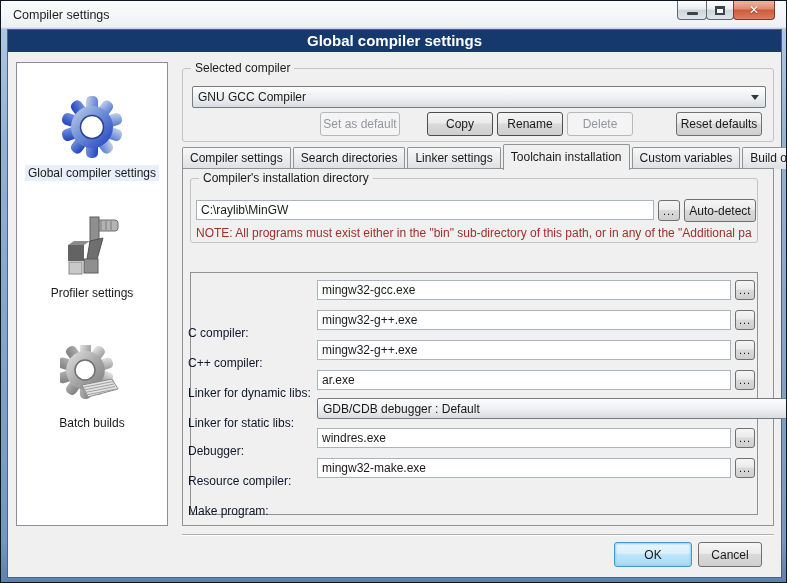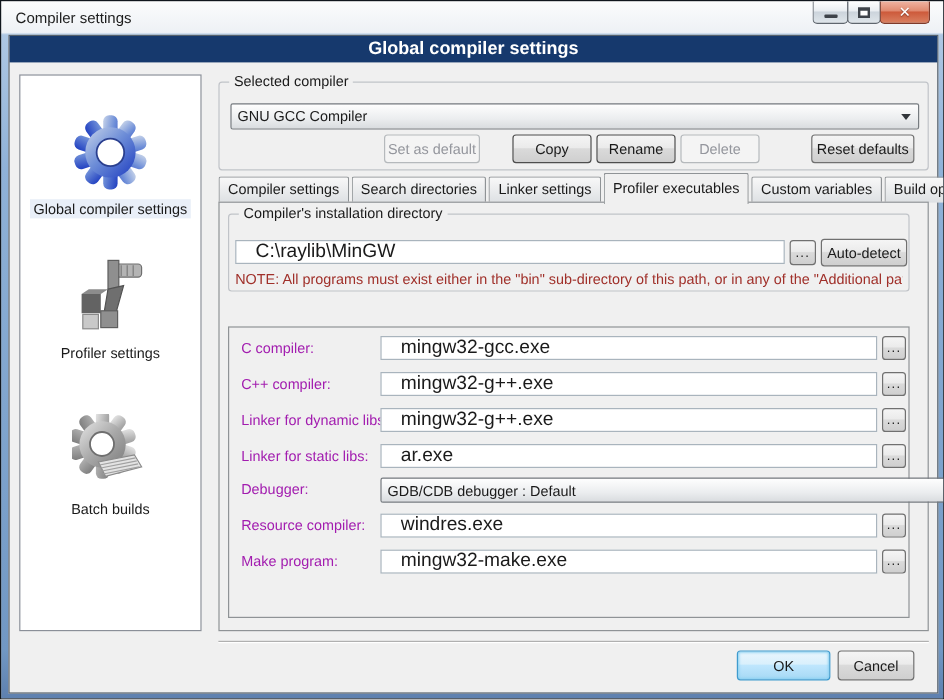--- a/index.html
+++ b/index.html
@@ -58,21 +58,21 @@
   }
   .btn.disabled{ background:#f4f4f4; border-color:#b5b9bc; color:#94969d; cursor:default;text-align:right; }
   .btn.default-focus{
     border-color:#3f9bce;
     background:linear-gradient(#eaf6fd,#d9f0fc 45%,#bee6fd 50%,#a7d9f5);
     box-shadow:inset 0 0 2px 1px #8cd2f2;
   }
   
   .tfield{
     position:absolute; border:1px solid #a9b4bd; background:#ffffff;
-    font-size:16px; color:#1a1a1a; padding:1px 16px;
+    font-size:12px; color:#1a1a1a; padding:1px 4px;
     font-family:"Liberation Sans","DejaVu Sans",sans-serif;
   }
   .combo{
     position:absolute; border:1px solid #767b80; border-radius:2px;
     background:linear-gradient(#fefefe,#ebedef 60%,#d9dcdf);
     font-size:12px; color:#1a1a1a; display:flex; align-items:center;
     padding:0 18px 0 5px; cursor:pointer;
   }
   .combo .arrow{
     position:absolute; right:6px; top:50%; margin-top:-2px;
@@ -94,21 +94,21 @@
   .note{ position:absolute; left:188px; top:196px; width:556px; font-size:12px; color:#a0302a; white-space:nowrap; overflow:hidden; }
   
   .subtabstrip{ position:absolute; left:182px; top:219px; height:24px; display:flex; align-items:flex-end; z-index:3; }
   .subtab{
     height:21px; padding:0 7px; font-size:12px; line-height:20px; color:#1a1a1a;
     border:1px solid #8f9396; border-bottom:none; margin-right:2px; border-radius:2px 2px 0 0;
     background:linear-gradient(#f8f8f8,#dde0e3); cursor:pointer;
   }
   .subtab.active{ height:24px; line-height:23px; background:#f0f0f0; margin-bottom:-1px; z-index:4; position:relative;}
   .innerbox{ position:absolute; left:182px; top:242px; width:568px; height:243px; border:1px solid #8f9396; background:#f0f0f0; z-index:2;}
-  .rowlabel{ position:absolute; left:193px; font-size:12px; color:#a21caf; z-index:3;}
+  .rowlabel{ position:absolute; left:180px; font-size:12px; color:#0f172a; z-index:3;margin-top:43px;}
   .rowfield{ left:309px; width:414px; height:20px; z-index:3;}
   .rowbrowse{ position:absolute; left:727px; width:20px; height:20px; z-index:3; font-size:11px; letter-spacing:1px;}
   
   .divider{ position:absolute; left:174px; top:504px; width:592px; height:2px; border-top:1px solid #b0b0b0; border-bottom:1px solid #ffffff; }
   .icon-wrap{ display:inline-block; }
 </style>
 </head>
 <body>
 
 <div class="window">
@@ -215,21 +215,21 @@
     <button class="btn disabled" style="position:absolute; left:312px; top:82px; width:80px; height:24px;">Set as default</button>
     <button class="btn" style="position:absolute; left:419px; top:82px; width:66px; height:24px; border-color:#4e4e4e;">Copy</button>
     <button class="btn" style="position:absolute; left:489px; top:82px; width:66px; height:24px; border-color:#4e4e4e;">Rename</button>
     <button class="btn disabled" style="position:absolute; left:559px; top:82px; width:66px; height:24px;">Delete</button>
     <button class="btn" style="position:absolute; left:668px; top:82px; width:86px; height:24px;">Reset defaults</button>
 
     <div class="tabstrip">
       <div class="tab">Compiler settings</div>
       <div class="tab">Search directories</div>
       <div class="tab">Linker settings</div>
-      <div class="tab active">Profiler executables</div>
+      <div class="tab active">Toolchain installation</div>
       <div class="tab">Custom variables</div>
       <div class="tab">Build options</div>
 
     </div>
 
     <div class="tabpage"></div>
 
     <div class="groupbox" style="left:182px; top:148px; width:568px; height:65px; z-index:3;">
       <span class="gb-label">Compiler's installation directory</span>
     </div>

